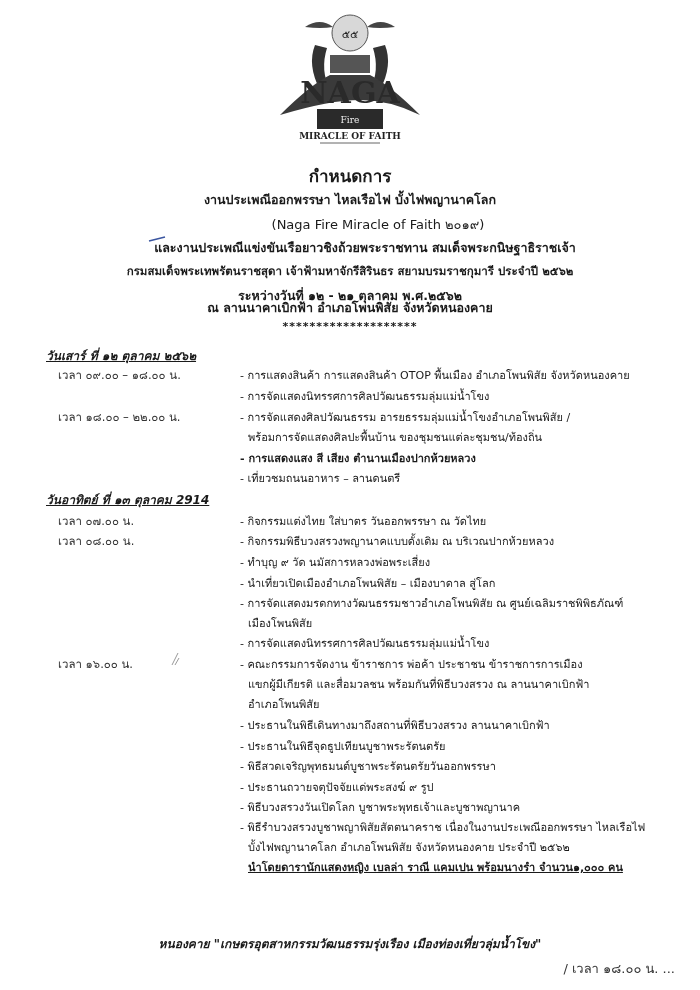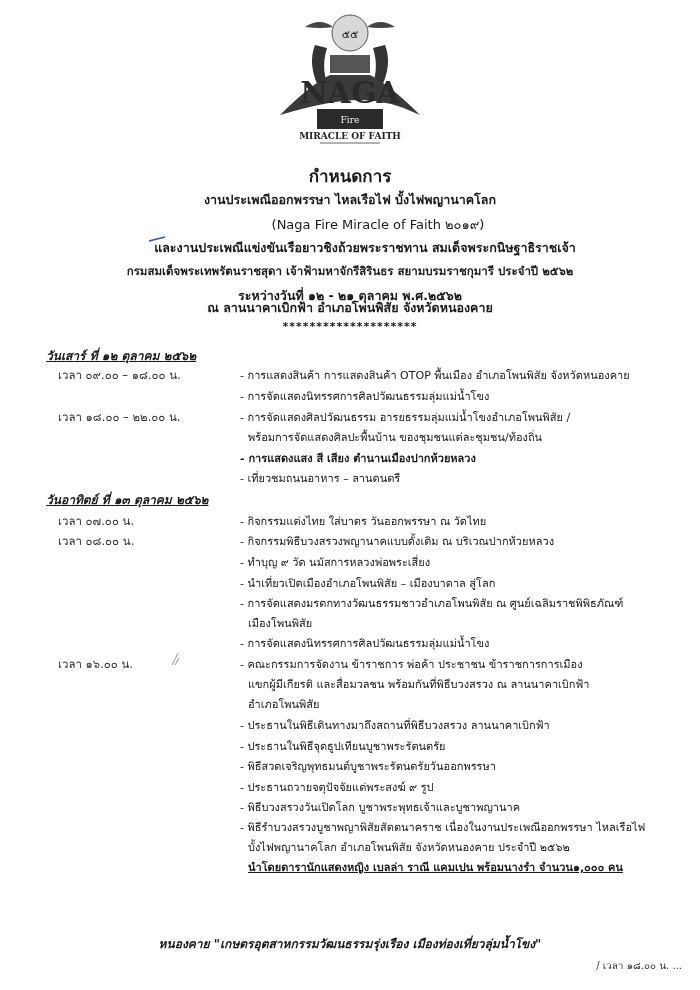--- a/index.html
+++ b/index.html
@@ -20,21 +20,21 @@
     .l6 { top: 310px; }
     .l7 { top: 320px; letter-spacing: 1px; font-size: 11px; }
     .tick { position: absolute; left: 148px; top: 236px; width: 18px; height: 6px; }
     .day-head { position: absolute; left: 46px; font-size: 12px; font-weight: bold; text-decoration: underline; font-style: italic; }
     .time { position: absolute; left: 58px; font-size: 11.5px; color: #333; text-align: right; }
     .item { position: absolute; left: 240px; font-size: 11px; white-space: nowrap; }
     .item.bold { font-weight: bold; text-align: right; }
     .item.cont { left: 248px; }
     .item.u { font-weight: bold; text-decoration: underline; left: 248px; text-align: center; }
     .slogan { position: absolute; left: 0; width: 700px; top: 934px; text-align: center; font-size: 12px; font-weight: bold; font-style: italic; }
-    .footer { position: absolute; right: 18px; top: 958px; font-size: 10px; color: #333; }
+    .footer { position: absolute; right: 25px; top: 958px; font-size: 13px; color: #333; }
     .mark { position: absolute; left: 170px; top: 652px; width: 10px; height: 14px; }
   </style>
 </head>
 <body>
 
 <div class="page">
 
   <svg class="logo" viewBox="0 0 150 150">
     <circle cx="75" cy="28" r="18" fill="#d8d8d8" stroke="#555" stroke-width="1"></circle>
     <text x="75" y="33" font-size="11" text-anchor="middle" fill="#222" font-family="DejaVu Sans, sans-serif">๕๕</text>
@@ -66,21 +66,21 @@
   <div class="day-head" style="top:346px">วันเสาร์ ที่ ๑๒ ตุลาคม ๒๕๖๒</div>
   <div class="time" style="top:366px">เวลา ๐๙.๐๐ – ๑๘.๐๐ น.</div>
   <div class="time" style="top:408px">เวลา ๑๘.๐๐ – ๒๒.๐๐ น.</div>
   <div class="item" style="top:366px">- การแสดงสินค้า การแสดงสินค้า OTOP พื้นเมือง อำเภอโพนพิสัย จังหวัดหนองคาย</div>
   <div class="item" style="top:387px">- การจัดแสดงนิทรรศการศิลปวัฒนธรรมลุ่มแม่น้ำโขง</div>
   <div class="item" style="top:408px">- การจัดแสดงศิลปวัฒนธรรม อารยธรรมลุ่มแม่น้ำโขงอำเภอโพนพิสัย /</div>
   <div class="item cont" style="top:428px">พร้อมการจัดแสดงศิลปะพื้นบ้าน ของชุมชนแต่ละชุมชน/ท้องถิ่น</div>
   <div class="item bold" style="top:449px">- การแสดงแสง สี เสียง ตำนานเมืองปากห้วยหลวง</div>
   <div class="item" style="top:469px">- เที่ยวชมถนนอาหาร – ลานดนตรี</div>
 
-  <div class="day-head" style="top:490px">วันอาทิตย์ ที่ ๑๓ ตุลาคม ๒๕๖๒</div>
+  <div class="day-head" style="top:490px">วันอาทิตย์ ที่ ๑๓ ตุลาคม 2914</div>
   <div class="time" style="top:512px">เวลา ๐๗.๐๐ น.</div>
   <div class="time" style="top:532px">เวลา ๐๘.๐๐ น.</div>
   <div class="time" style="top:655px">เวลา ๑๖.๐๐ น.</div>
 
   <div class="item" style="top:512px">- กิจกรรมแต่งไทย ใส่บาตร วันออกพรรษา ณ วัดไทย</div>
   <div class="item" style="top:532px">- กิจกรรมพิธีบวงสรวงพญานาคแบบดั้งเดิม ณ บริเวณปากห้วยหลวง</div>
   <div class="item" style="top:553px">- ทำบุญ ๙ วัด นมัสการหลวงพ่อพระเสี่ยง</div>
   <div class="item" style="top:594px">- การจัดแสดงมรดกทางวัฒนธรรมชาวอำเภอโพนพิสัย ณ ศูนย์เฉลิมราชพิพิธภัณฑ์</div>
   <div class="item" style="top:574px">- นำเที่ยวเปิดเมืองอำเภอโพนพิสัย – เมืองบาดาล สู่โลก</div>
   <div class="item cont" style="top:614px">เมืองโพนพิสัย</div>

